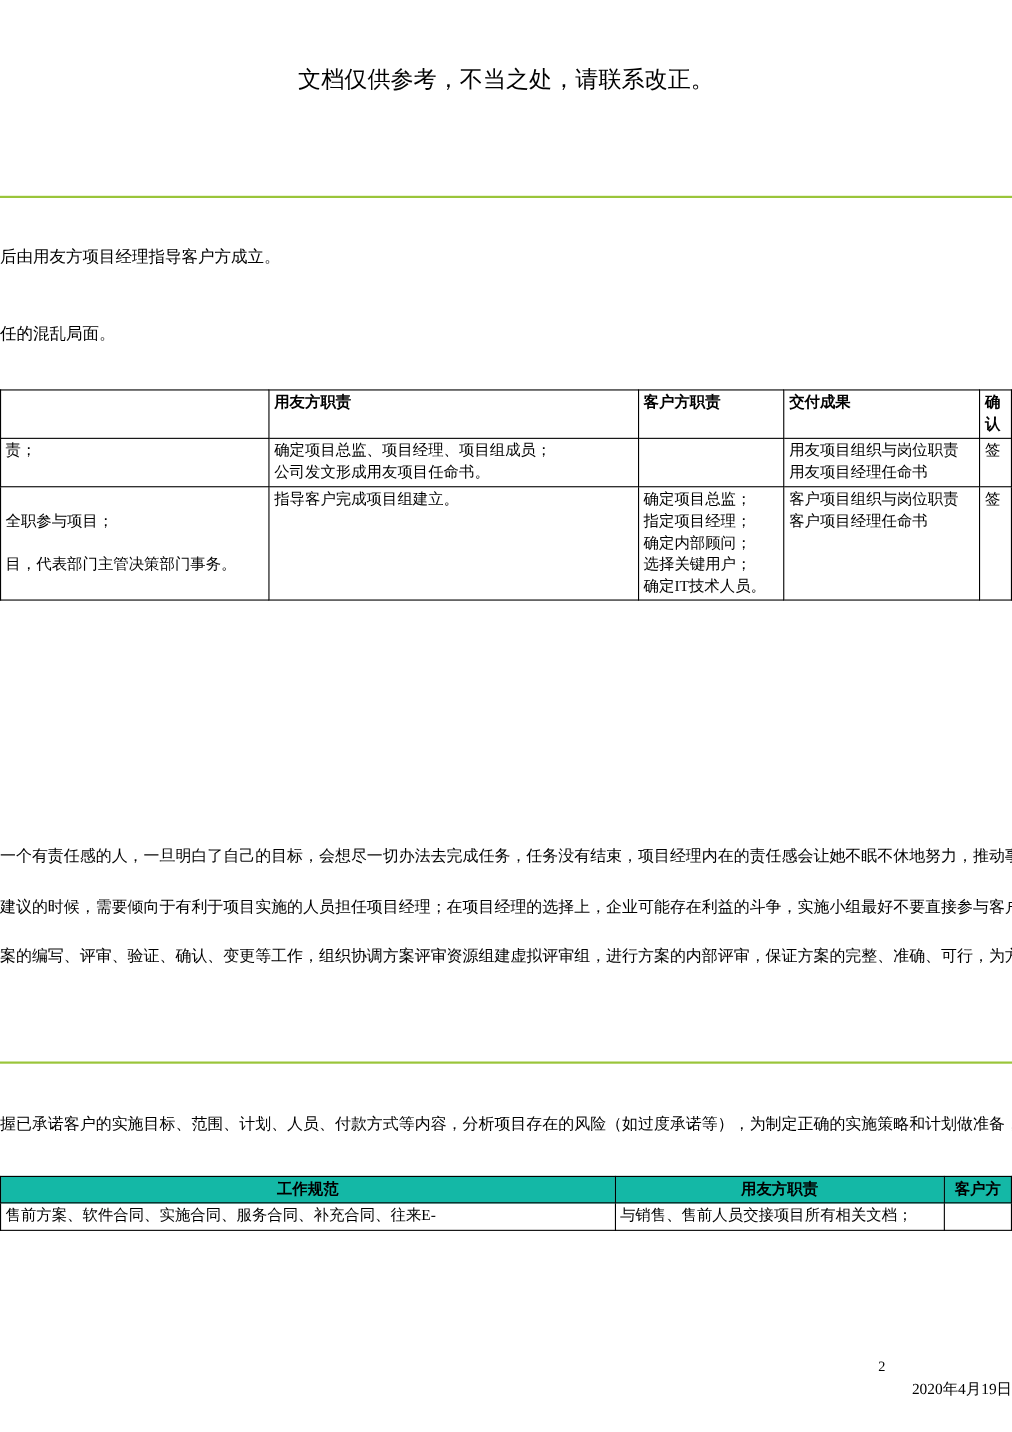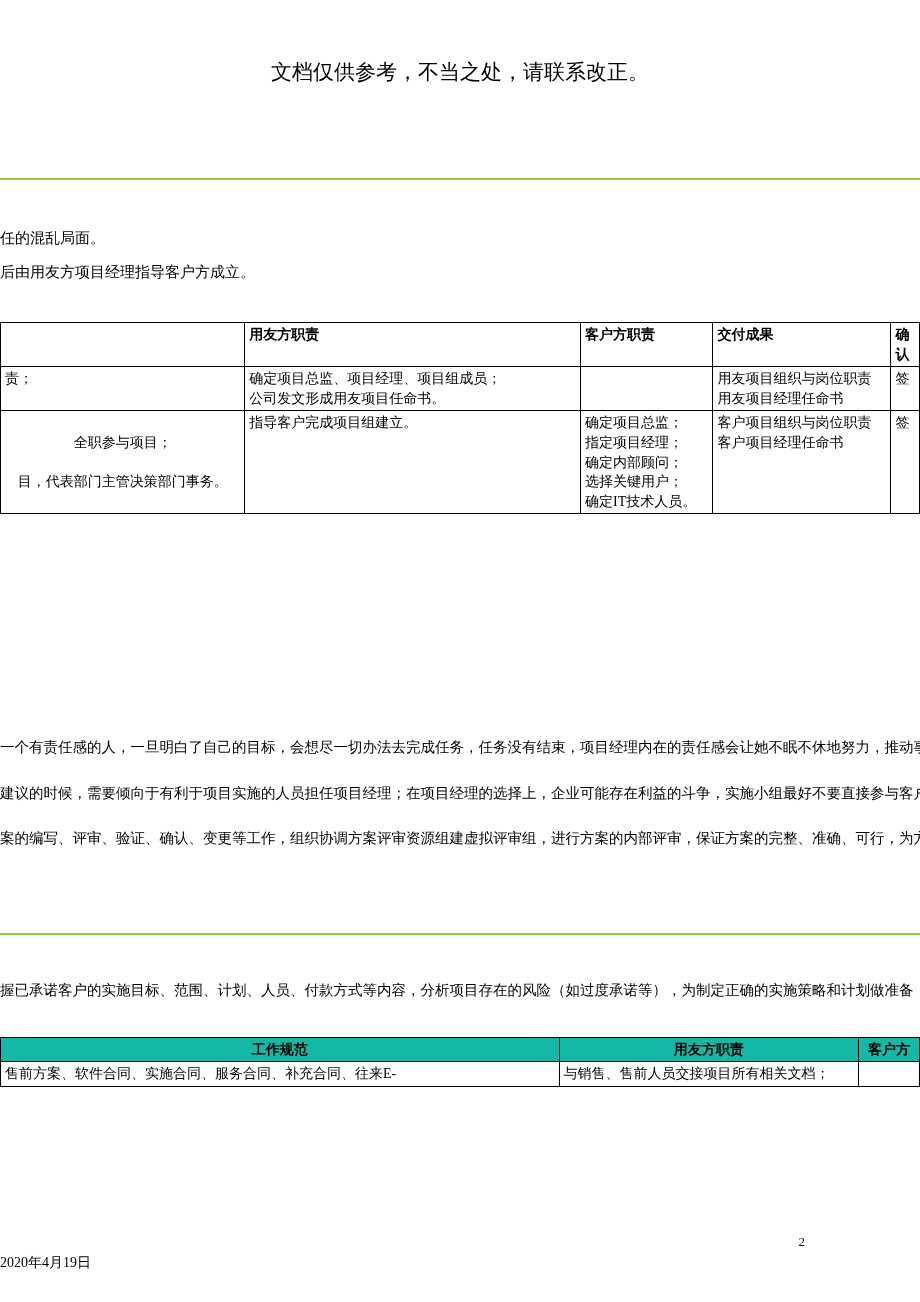--- a/index.html
+++ b/index.html
@@ -84,40 +84,40 @@
       text-align: center;
       font-weight: bold;
     }
     .t2-col-a { width: 570px; }
     .t2-col-b { width: 305px; }
     .t2-col-c { width: 62px; }
     .footer {
       position: absolute;
       bottom: 30px;
       width: 100%;
-      text-align: left;
+      text-align: right;
       font-size: 14px;
     }
     .page-num {
       position: absolute;
       bottom: 52px;
       right: 115px;
       font-size: 13px;
     }
   </style>
 </head>
 <body>
 
 <div class="header-text">文档仅供参考，不当之处，请联系改正。</div>
 
 <hr class="green-line top">
 
 <div class="content">
+  <div class="para">后由用友方项目经理指导客户方成立。</div>
   <div class="para spaced">任的混乱局面。</div>
-  <div class="para">后由用友方项目经理指导客户方成立。</div>
 
   <table class="t1">
     <thead>
       <tr>
         <th class="col-a"></th>
         <th class="col-b">用友方职责</th>
         <th class="col-c">客户方职责</th>
         <th class="col-d">交付成果</th>
         <th class="col-e">确认</th>
       </tr>
@@ -126,21 +126,21 @@
       <tr>
         <td style="white-space:pre-line;">责；</td>
         <td style="white-space:pre-line;">确定项目总监、项目经理、项目组成员；
 公司发文形成用友项目任命书。</td>
         <td style="white-space:pre-line;"></td>
         <td style="white-space:pre-line;">用友项目组织与岗位职责
 用友项目经理任命书</td>
         <td>签</td>
       </tr>
       <tr>
-        <td style="white-space:pre-line;text-align:center;">
+        <td style="white-space:pre-line;">
   全职参与项目；
 
 目，代表部门主管决策部门事务。</td>
         <td style="white-space:pre-line;">指导客户完成项目组建立。</td>
         <td style="white-space:pre-line;">确定项目总监；
 指定项目经理；
 确定内部顾问；
 选择关键用户；
 确定IT技术人员。</td>
         <td style="white-space:pre-line;">客户项目组织与岗位职责

